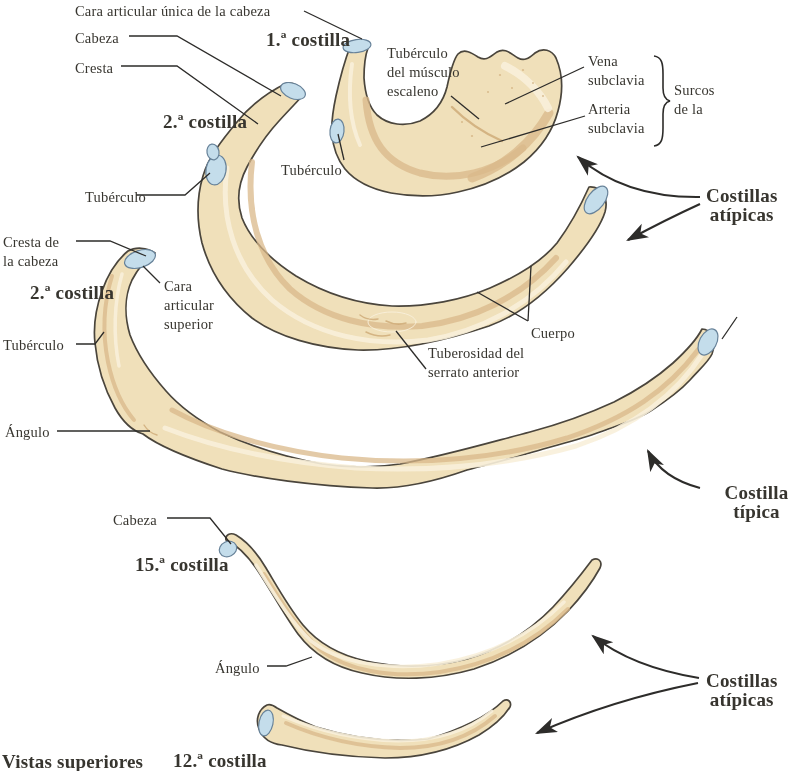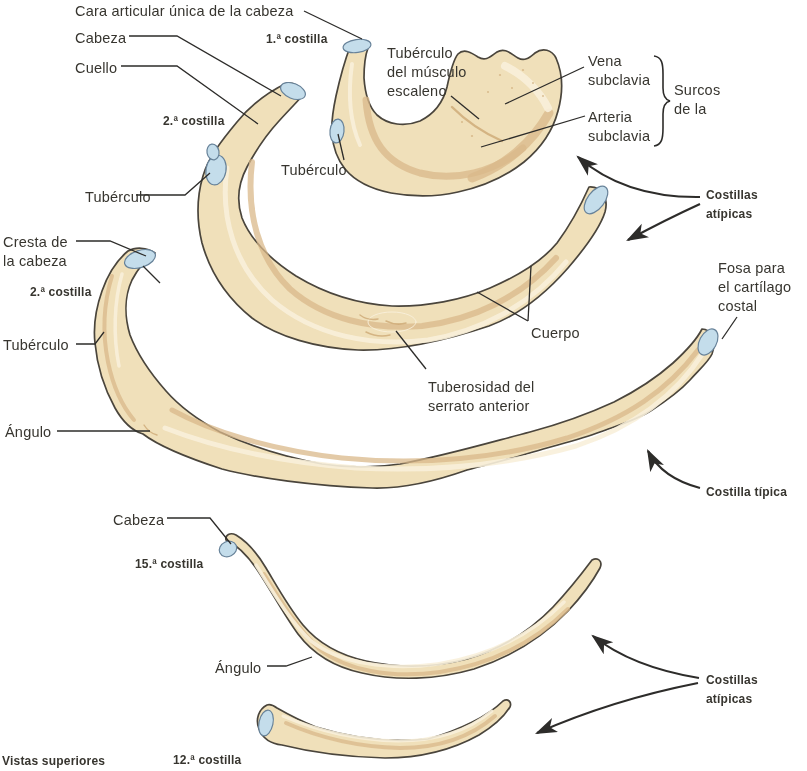--- a/index.html
+++ b/index.html
@@ -2,35 +2,35 @@
 <html style="--background: #ffffff; --bone-fill: #f0e0ba; --bone-shade: #d9b88a; --bone-hilite: #f8f0da; --bone-deep: #cfab79; --bone-outline: #4a453c; --facet-fill: #c4ddeb; --facet-outline: #678299; --text: #37352f; --line: #2d2c2a;"><head>
 <meta charset="utf-8">
 <style>
   :root{
     --background:#ffffff; --bone-fill:#f0e0ba; --bone-shade:#d9b88a; --bone-hilite:#f8f0da;
     --bone-deep:#cfab79; --bone-outline:#4a453c; --facet-fill:#c4ddeb; --facet-outline:#678299;
     --text:#37352f; --line:#2d2c2a;
   }
   html,body{margin:0;padding:0;background:var(--background);}
   .stage{position:relative;width:807px;height:771px;background:var(--background);
-         font-family:Liberation Sans, sans-serif;overflow:hidden;}
+         font-family:Liberation Serif, serif;overflow:hidden;}
   .stage svg{position:absolute;left:0;top:0;}
   .bone{fill:var(--bone-fill);stroke:var(--bone-outline);stroke-width:1.7;stroke-linejoin:round;}
   .facet{fill:var(--facet-fill);stroke:var(--facet-outline);stroke-width:1.2;}
   .shade{stroke:var(--bone-shade);fill:none;opacity:.75;stroke-linecap:round;}
   .deep{stroke:var(--bone-deep);fill:none;opacity:.85;stroke-linecap:round;}
   .hilite{stroke:var(--bone-hilite);fill:none;opacity:.9;stroke-linecap:round;}
   .lead{stroke:var(--line);stroke-width:1.3;fill:none;}
   .arrow{stroke:var(--line);stroke-width:2.2;fill:none;}
   .brace{stroke:var(--line);stroke-width:1.6;fill:none;}
   .ah{fill:var(--line);}
   .speck{fill:var(--bone-deep);opacity:.7;}
   .lbl{position:absolute;font-size:14.5px;line-height:19px;color:var(--text);
        white-space:pre-line;letter-spacing:.2px;}
-  .b{font-weight:bold;font-size:12px;}
+  .b{font-weight:bold;font-size:19px;text-align:center;}
 </style>
 </head>
 <body>
 
 <div class="stage">
 
 <svg width="807" height="771" viewBox="0 0 807 771">
   <defs>
     <marker id="ah" markerWidth="11" markerHeight="8" refX="9" refY="3.5" orient="auto">
       <path class="ah" d="M0,0 L10,3.5 L0,7 L2.6,3.5 Z"></path>
@@ -153,44 +153,44 @@
     <path class="arrow" marker-end="url(#ah)" d="M 700,204 Q 665,220 628,240"></path>
     <path class="arrow" marker-end="url(#ah)" d="M 700,488 Q 662,478 648,451"></path>
     <path class="arrow" marker-end="url(#ah)" d="M 699,678 Q 632,667 593,636"></path>
     <path class="arrow" marker-end="url(#ah)" d="M 698,683 Q 612,700 537,733"></path>
   </g>
 </svg>
 
 <div class="lbl" style="left:75px;top:2px">Cara articular única de la cabeza</div>
 <div class="lbl b" style="left:266px;top:30px">1.ª costilla</div>
 <div class="lbl" style="left:75px;top:29px">Cabeza</div>
-<div class="lbl" style="left:75px;top:59px">Cuello</div>
+<div class="lbl" style="left:75px;top:59px">Cresta</div>
 <div class="lbl b" style="left:163px;top:112px">2.ª costilla</div>
 <div class="lbl" style="left:387px;top:44px">Tubérculo
 del músculo
 escaleno</div>
 <div class="lbl" style="left:588px;top:52px">Vena
 subclavia</div>
-<div class="lbl" style="left:588px;top:108px">Arteria
+<div class="lbl" style="left:588px;top:100px">Arteria
 subclavia</div>
 <div class="lbl" style="left:674px;top:81px">Surcos
 de la</div>
 <div class="lbl b" style="left:706px;top:186px">Costillas
 atípicas</div>
 <div class="lbl" style="left:281px;top:161px">Tubérculo</div>
 <div class="lbl" style="left:85px;top:188px">Tubérculo</div>
 <div class="lbl" style="left:3px;top:233px">Cresta de
 la cabeza</div>
 <div class="lbl b" style="left:30px;top:283px">2.ª costilla</div>
+<div class="lbl" style="left:164px;top:277px">Cara
+articular
+superior</div>
 <div class="lbl" style="left:3px;top:336px">Tubérculo</div>
-<div class="lbl" style="left:718px;top:259px">Fosa para
-el cartílago
-costal</div>
 <div class="lbl" style="left:531px;top:324px">Cuerpo</div>
-<div class="lbl" style="left:428px;top:378px">Tuberosidad del
+<div class="lbl" style="left:428px;top:344px">Tuberosidad del
 serrato anterior</div>
 <div class="lbl" style="left:5px;top:423px">Ángulo</div>
 <div class="lbl b" style="left:706px;top:483px">Costilla típica</div>
 <div class="lbl" style="left:113px;top:511px">Cabeza</div>
 <div class="lbl b" style="left:135px;top:555px">15.ª costilla</div>
 <div class="lbl" style="left:215px;top:659px">Ángulo</div>
 <div class="lbl b" style="left:706px;top:671px">Costillas
 atípicas</div>
 <div class="lbl b" style="left:173px;top:751px">12.ª costilla</div>
 <div class="lbl b" style="left:2px;top:752px">Vistas superiores</div>

